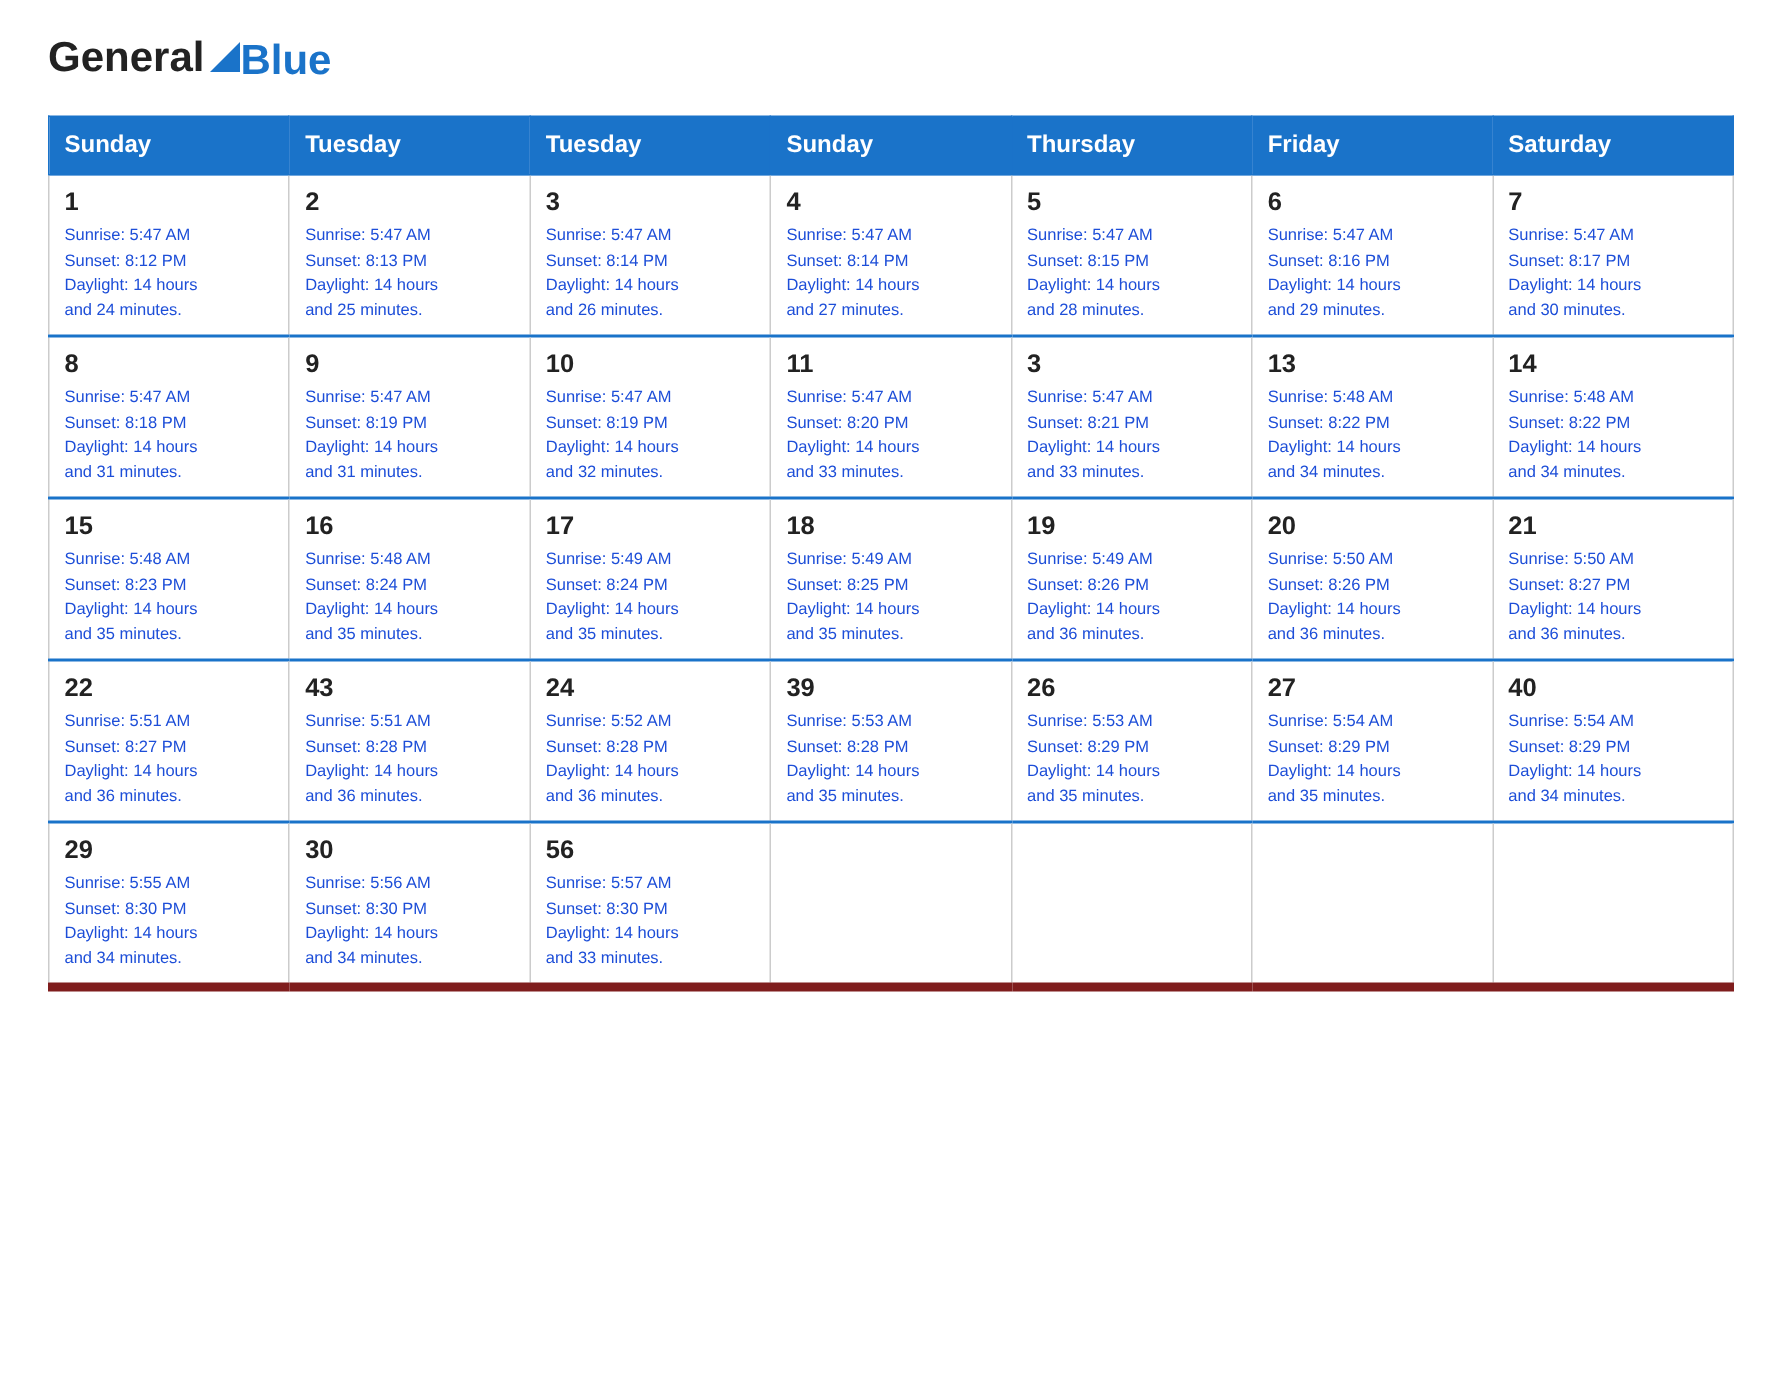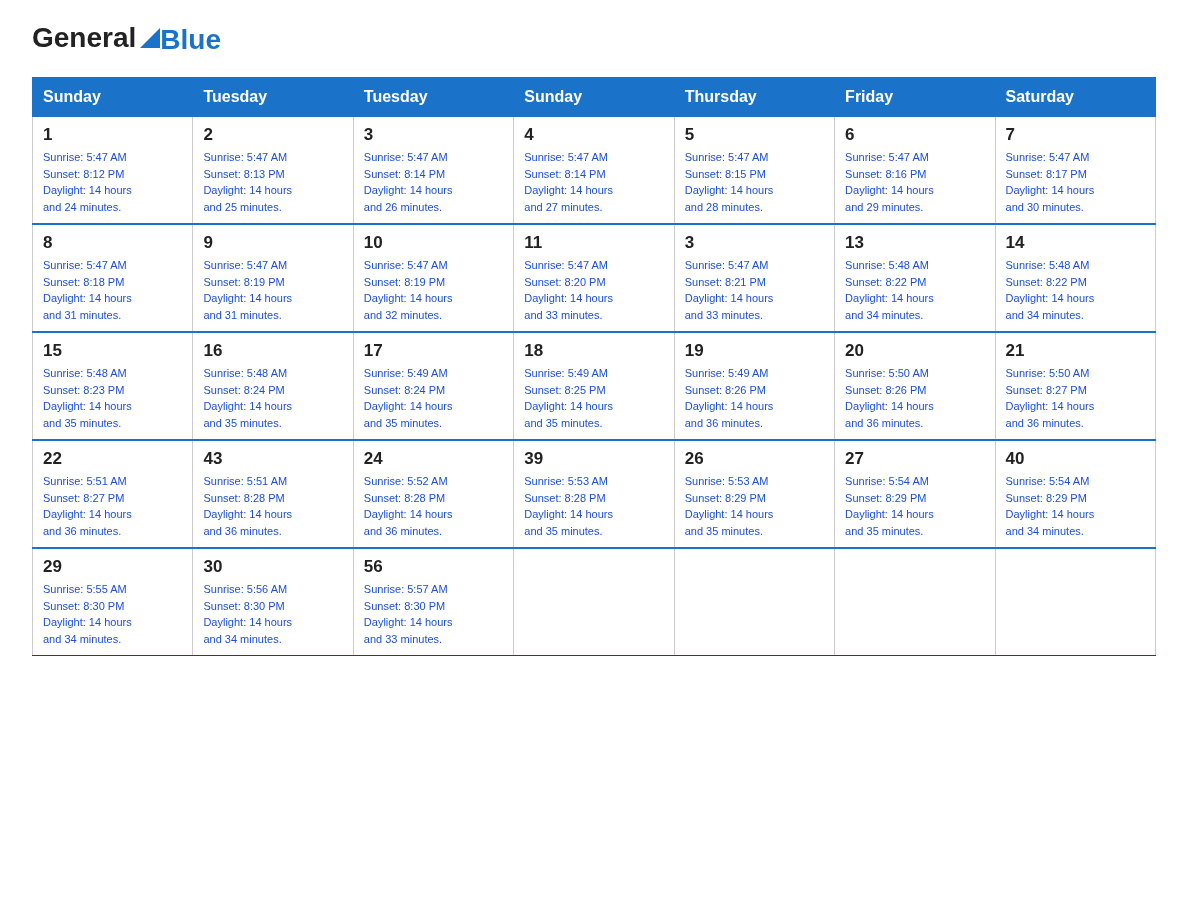--- a/index.html
+++ b/index.html
@@ -79,21 +79,21 @@
     }
     .day-info {
       font-size: 11px;
       color: #1d4ed8;
       line-height: 1.5;
     }
     .empty-cell {
       background: #fff;
     }
     tr:last-child td {
-      border-bottom: 1px solid #7f1d1d;
+      border-bottom: 6px solid #7f1d1d;
     }
     thead tr th:first-child {
       border-top-left-radius: 0;
     }
     .top-border-row td {
       border-top: 2px solid #1a73c9;
     }
   </style>
 </head>
 <body>

